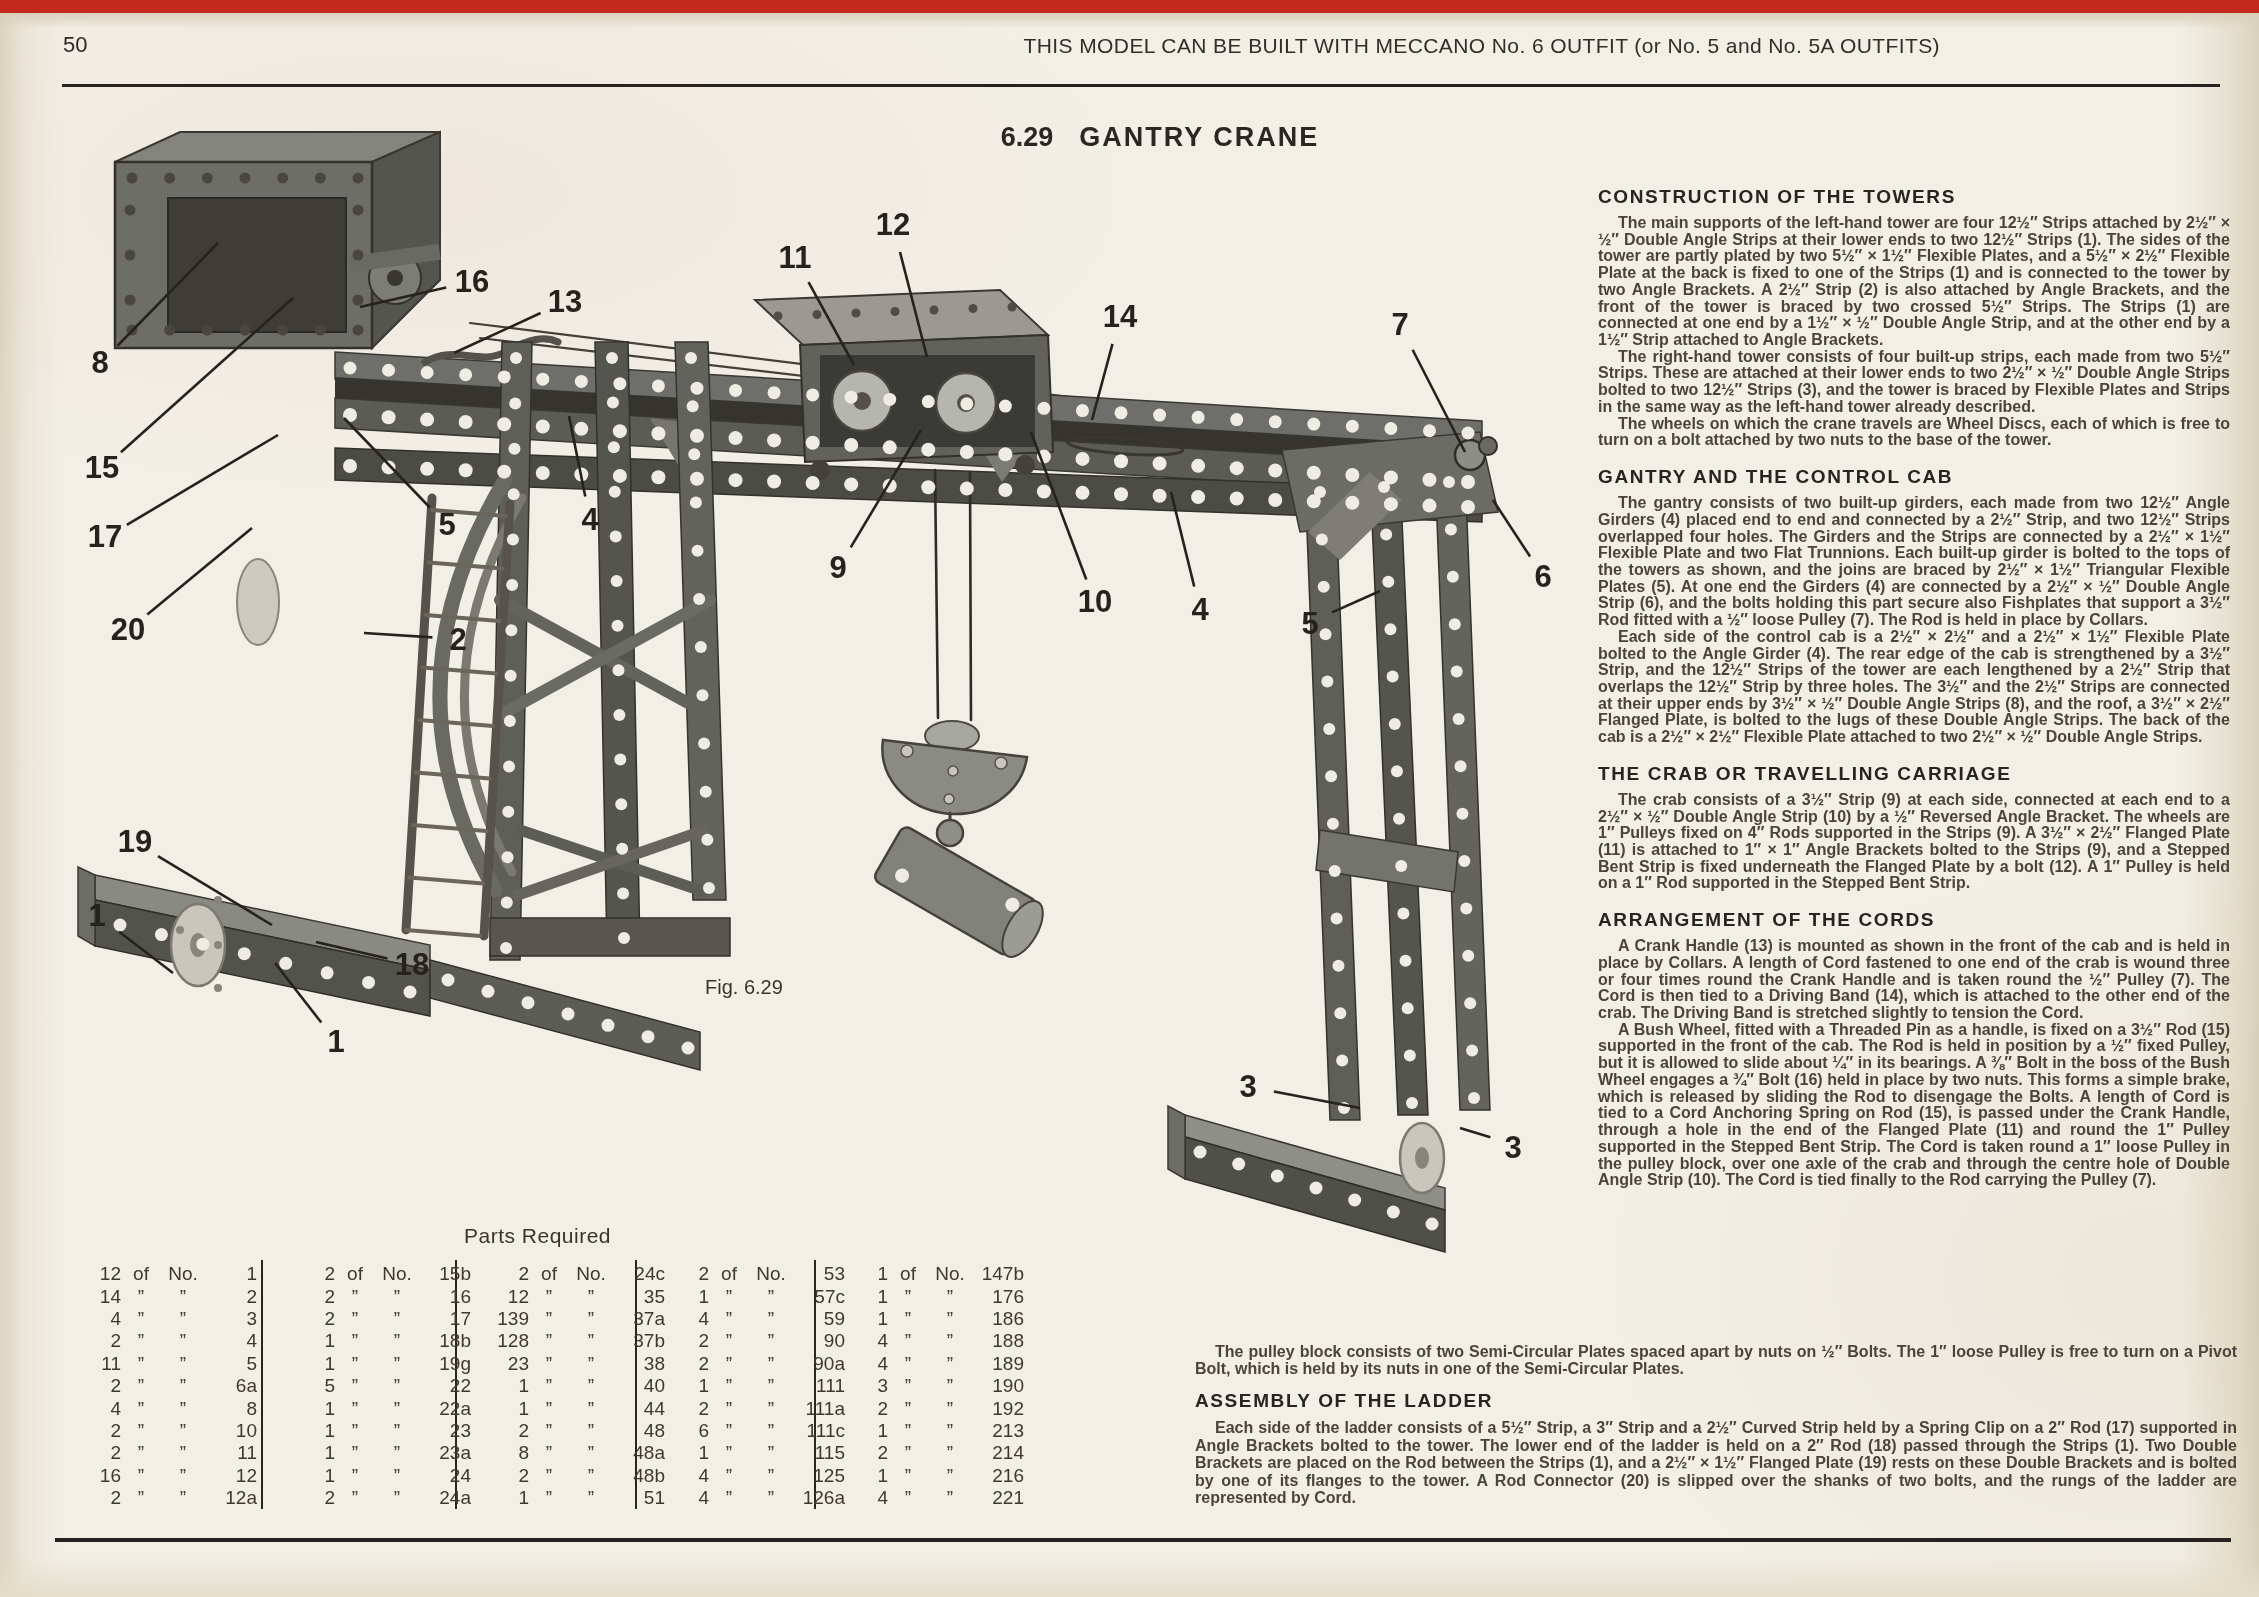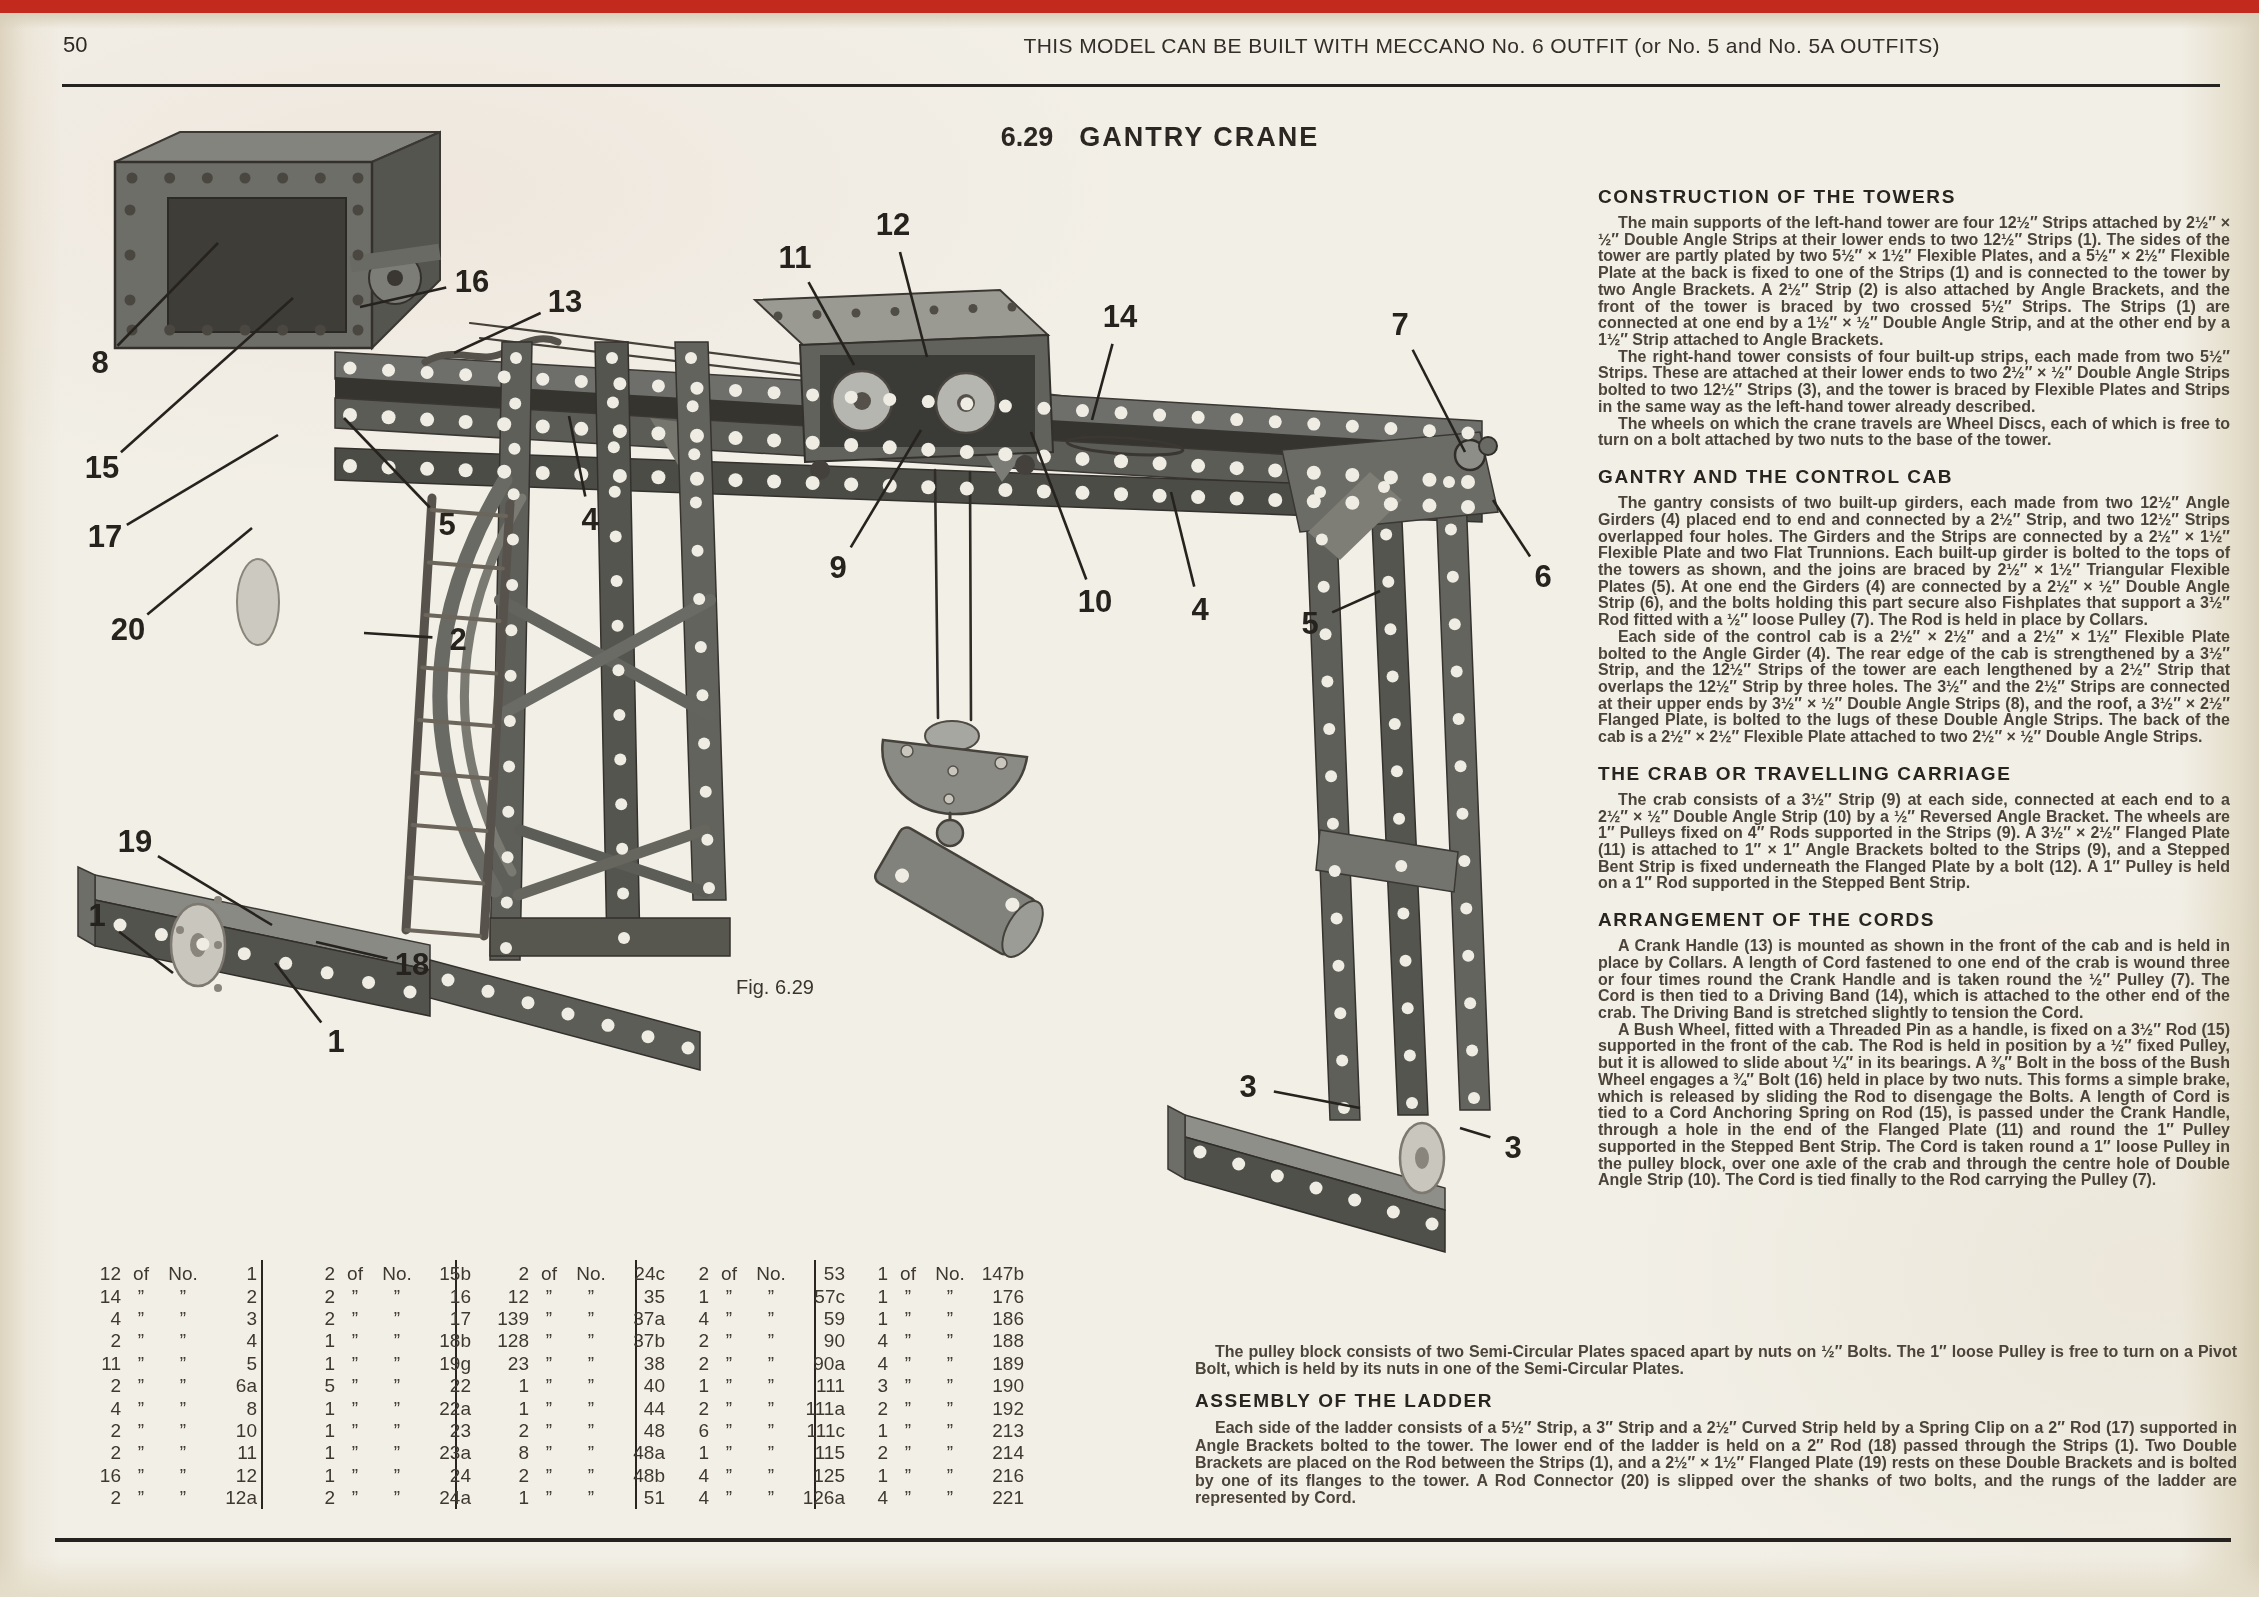--- a/index.html
+++ b/index.html
@@ -45,21 +45,21 @@
   .prow{display:grid;grid-template-columns:46px 40px 44px 58px;height:22.4px;
     font-size:19px;color:#3f3831;align-items:center;}
   .prow .q{text-align:right;}
   .prow .d{text-align:center;}
   .prow .n{text-align:right;padding-right:6px;}
   .g1{width:186px;} .g2{width:192px;} .g3{width:178px;} .g4{width:177px;} .g5{width:190px;}
   .g2 .prow,.g3 .prow,.g4 .prow,.g5 .prow{margin-left:26px;}
   
   #figure{position:absolute;left:50px;top:130px;width:1570px;height:1140px;}
   #figure svg{position:absolute;left:0;top:0;}
-  .figcap{position:absolute;left:655px;top:846px;width:140px;text-align:center;
+  .figcap{position:absolute;left:655px;top:846px;width:140px;
     font-size:20px;color:#3a342d;}
 </style>
 </head>
 <body>
 <div id="page">
 
   <div class="redbar"></div>
   <div class="topedge"></div>
   <div class="botedge"></div>
 
@@ -488,20 +488,21 @@
 
   <div class="wideblock" id="pulleynote">
     <p>The pulley block consists of two Semi-Circular Plates spaced apart by nuts on ½″ Bolts. The 1″ loose Pulley is free to turn on a Pivot Bolt, which is held by its nuts in one of the Semi-Circular Plates.</p>
   </div>
 
   <div class="wideblock" id="laddersec">
     <h3>ASSEMBLY OF THE LADDER</h3>
     <p>Each side of the ladder consists of a 5½″ Strip, a 3″ Strip and a 2½″ Curved Strip held by a Spring Clip on a 2″ Rod (17) supported in Angle Brackets bolted to the tower. The lower end of the ladder is held on a 2″ Rod (18) passed through the Strips (1). Two Double Brackets are placed on the Rod between the Strips (1), and a 2½″ × 1½″ Flanged Plate (19) rests on these Double Brackets and is bolted by one of its flanges to the tower. A Rod Connector (20) is slipped over the shanks of two bolts, and the rungs of the ladder are represented by Cord.</p>
   </div>
 
+  <div class="parts-title">Parts Required</div>
   <div class="parts" id="parts">
       <div class="pgroup g1 sep">
         <div class="prow">
           <span class="q">12</span>
           <span class="d">of</span>
           <span class="d">No.</span>
           <span class="n">1</span>
         </div>
         <div class="prow">
           <span class="q">14</span>

